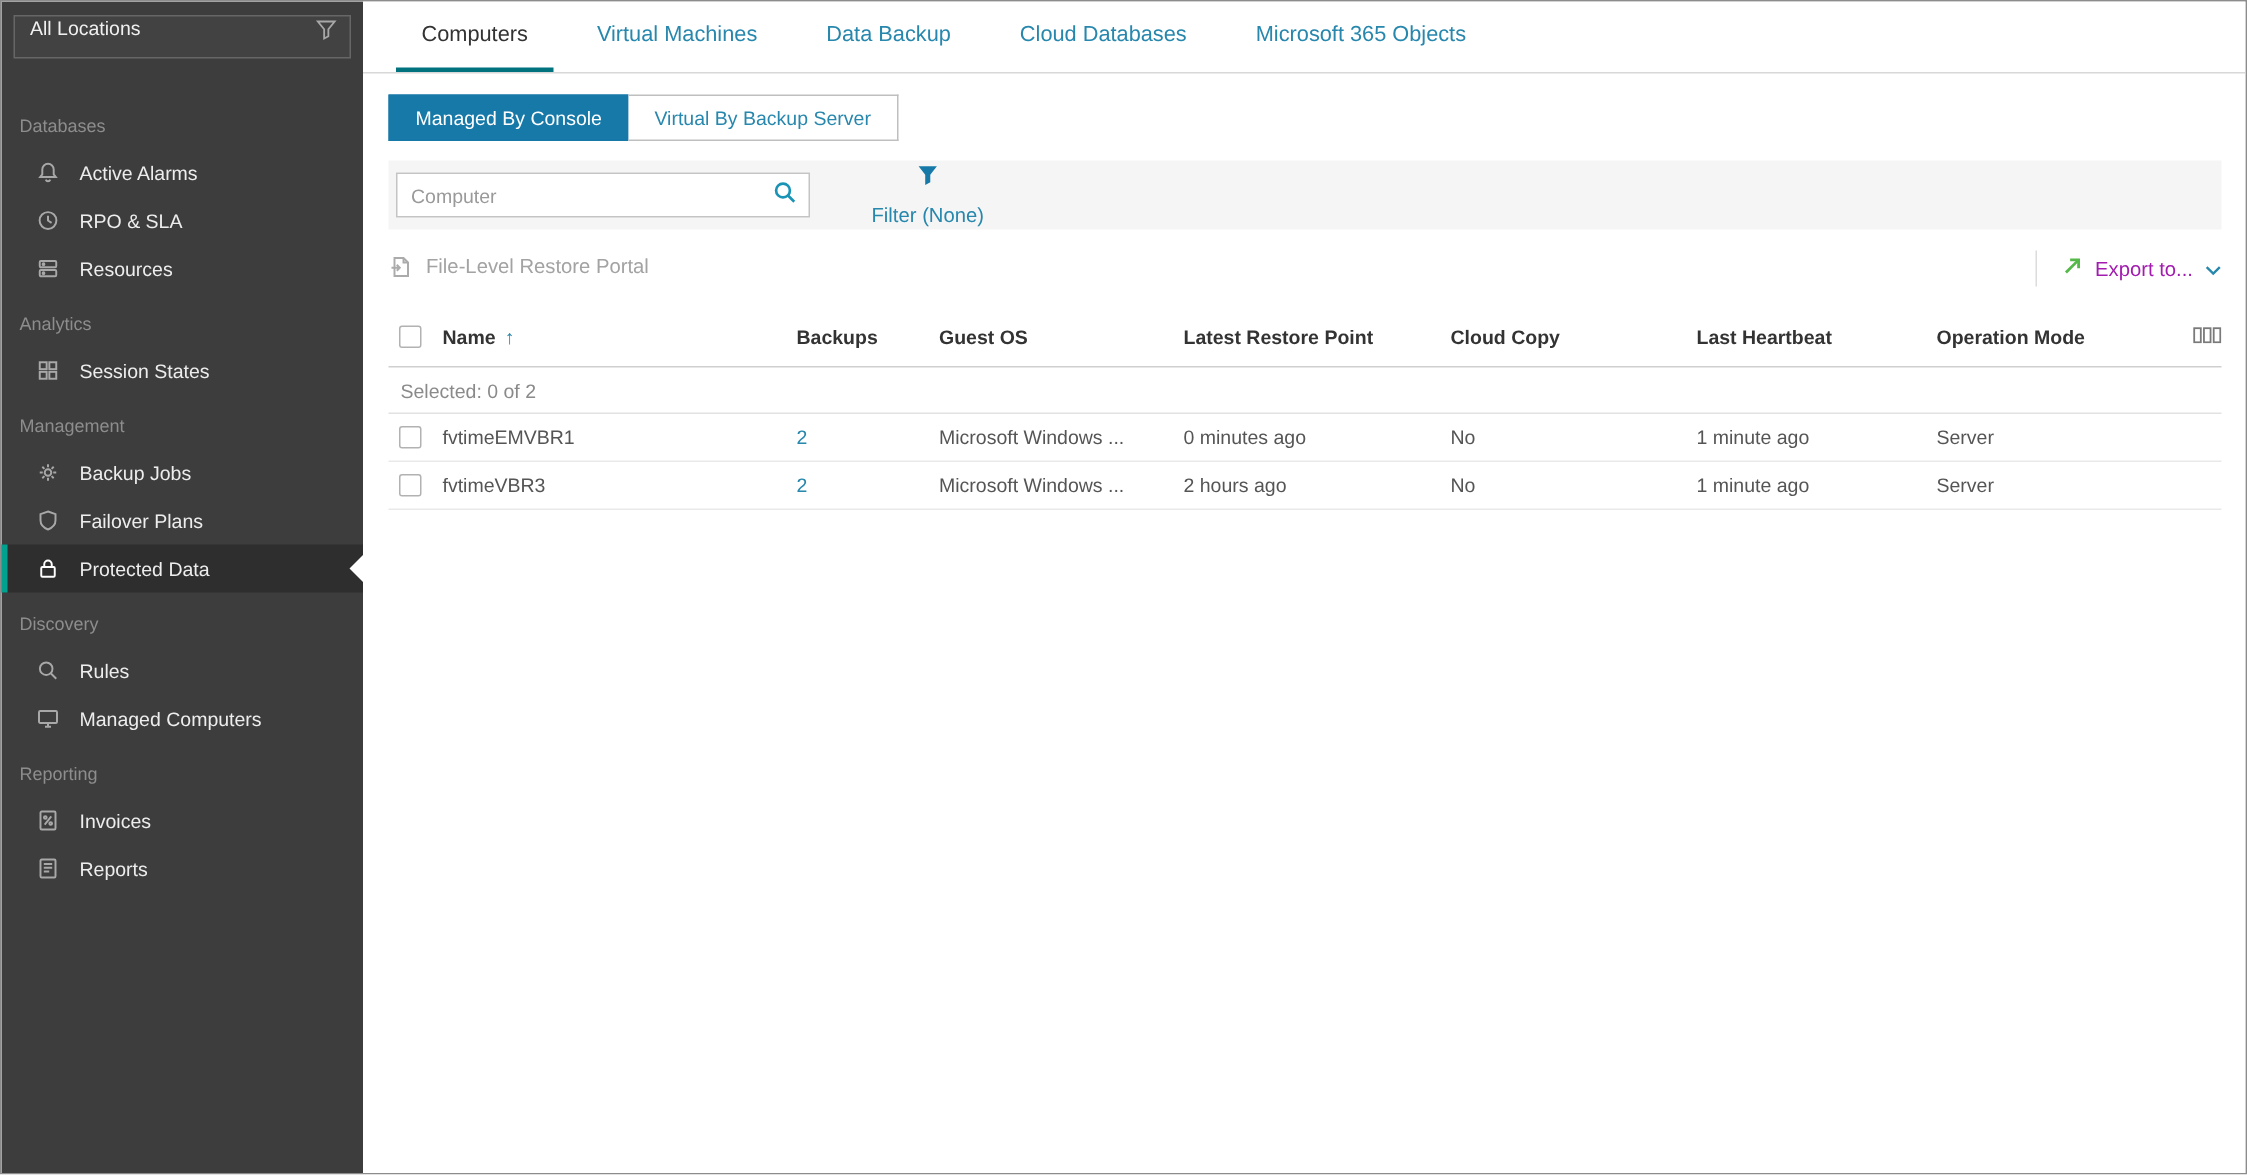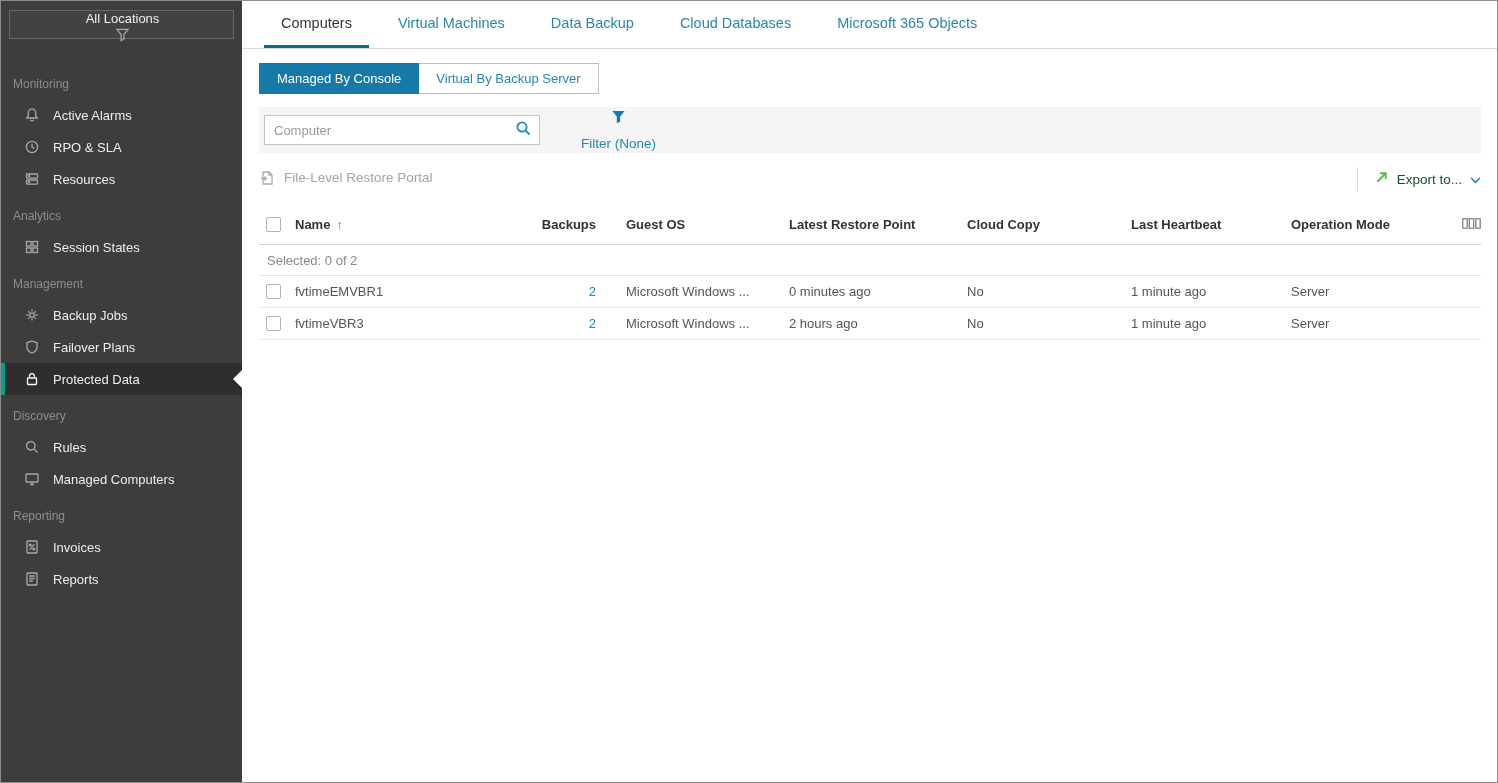--- a/index.html
+++ b/index.html
@@ -23,24 +23,23 @@
     background: #3d3d3d;
     color: #e6e6e6;
     display: flex; flex-direction: column;
     position: relative;
   }
   .loc-filter {
     margin: 9px 8px 0 8px;
     height: 29px;
     border: 1px solid #666;
     background: #424242;
-    display: flex; align-items: center;
+    display: flex; 
     padding: 0 8px 0 10px;
     cursor: pointer;
-    flex-direction: column;
   }
   .loc-filter .loc-label { flex: 1; color: #f0f0f0; font-size: 13px; }
   .nav { margin-top: 24px; }
   .nav-section-label {
     color: #8d8d8d;
     font-size: 12px;
     padding: 0 0 0 12px;
     margin: 14px 0 8px 0;
   }
   .nav-item {
@@ -150,38 +149,38 @@
     display: flex; align-items: center; justify-content: space-between;
   }
   .flr-btn {
     display: flex; align-items: flex-start; gap: 9px;
     color: #a3a3a3; font-size: 13.5px;
   }
   .toolbar-right { display: flex; align-items: center; }
   .toolbar-divider { width: 1px; height: 24px; background: #dcdcdc; margin-right: 16px; }
   .export-btn {
     display: flex; align-items: center; gap: 8px;
-    color: #14532d; font-size: 13.5px; cursor: pointer;
+    color: #a21caf; font-size: 13.5px; cursor: pointer;
   }
 
   
   .table { margin: 2px 16px 0 17px; }
   .trow {
     display: grid;
     grid-template-columns: 36px 236px 70px 188px 178px 164px 160px 1fr 44px;
     align-items: center;
   }
   .thead {
     height: 40px;
     border-bottom: 1px solid #cfcfcf;
     font-weight: bold; color: #333;
   }
   .th-name { display: flex; align-items: flex-end; gap: 6px; cursor: pointer; }
   .sort-arrow { color: #2787ad; font-weight: normal; font-size: 13px; }
-  .col-right { text-align: right; padding-right: 5px; }
+  .col-right { text-align: left; padding-right: 5px; }
   .col-guestos { padding-left: 25px; }
   .chooser { justify-self: end; cursor: pointer; display: flex; align-items: center; }
 
   .selected-row {
     height: 31px;
     display: flex; align-items: center;
     color: #8a8a8a;
     padding-left: 8px;
     border-bottom: 1px solid #e2e2e2;
   }
@@ -211,21 +210,21 @@
       <span class="loc-label">All Locations</span>
       <span class="nav-icon">
         <svg width="15" height="15" viewBox="0 0 16 16" fill="none" stroke="#9a9a9a" stroke-width="1.3">
             <path d="M2 2.5h12L9.5 8v5l-3 1.6V8L2 2.5z"></path>
           </svg>
       </span>
     </div>
 
     <div class="nav">
 
-      <div class="nav-section-label">Monitoring</div>
+      <div class="nav-section-label">Databases</div>
       <div class="nav-item">
         <span class="nav-icon">
           <svg width="16" height="16" viewBox="0 0 16 16" fill="none" stroke-width="1.3">
               <path d="M8 2.2a3.8 3.8 0 0 0-3.8 3.8v3.2L2.8 11h10.4l-1.4-1.8V6A3.8 3.8 0 0 0 8 2.2z"></path>
               <path d="M6.5 12.8a1.6 1.6 0 0 0 3 0"></path>
             </svg>
         </span>
         <span>Active Alarms</span>
       </div>
       <div class="nav-item">

